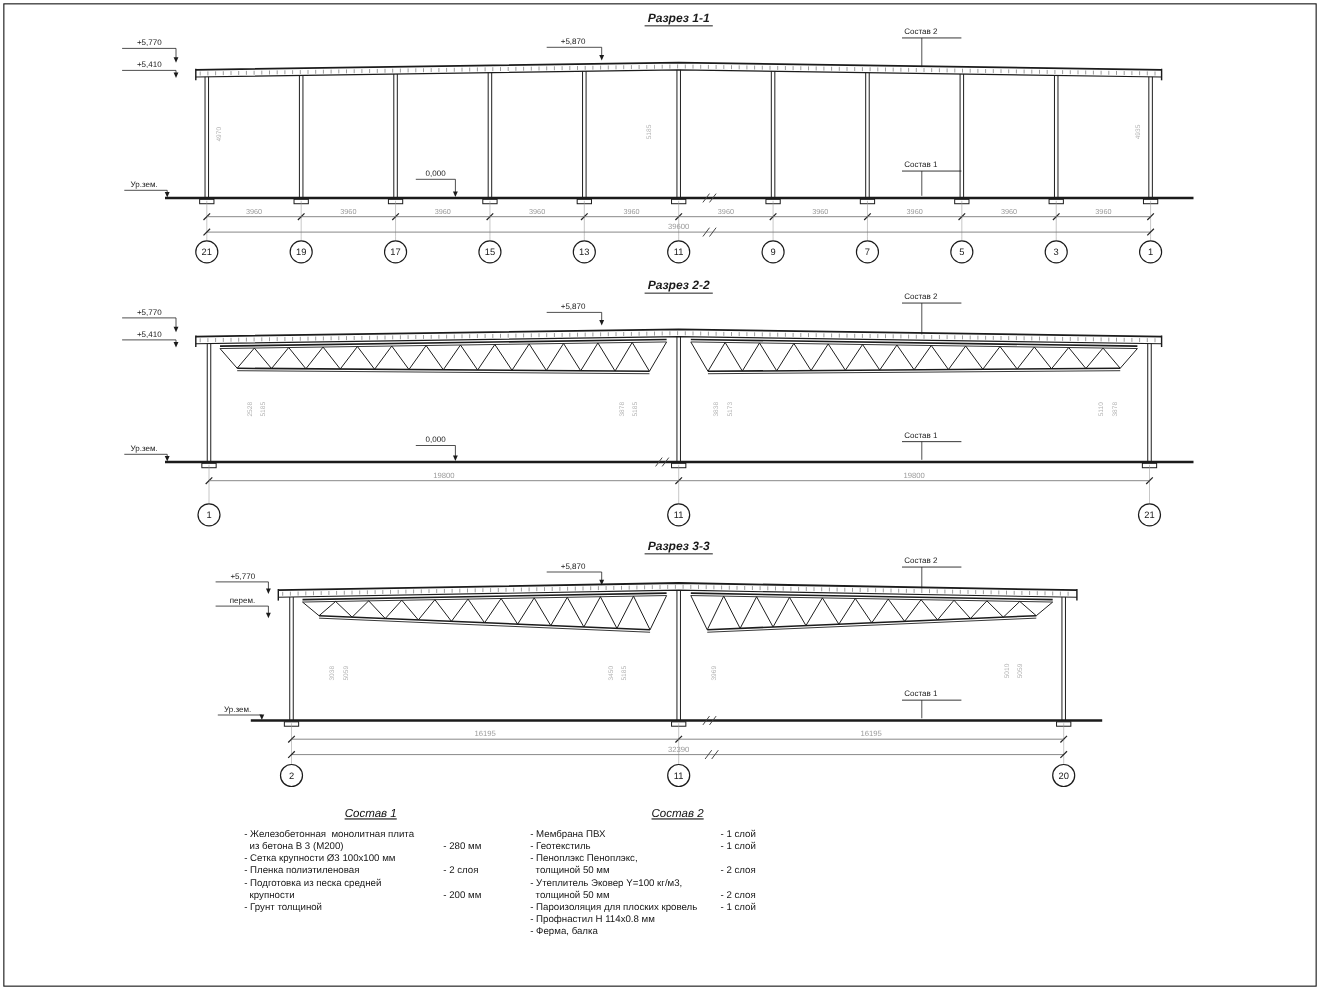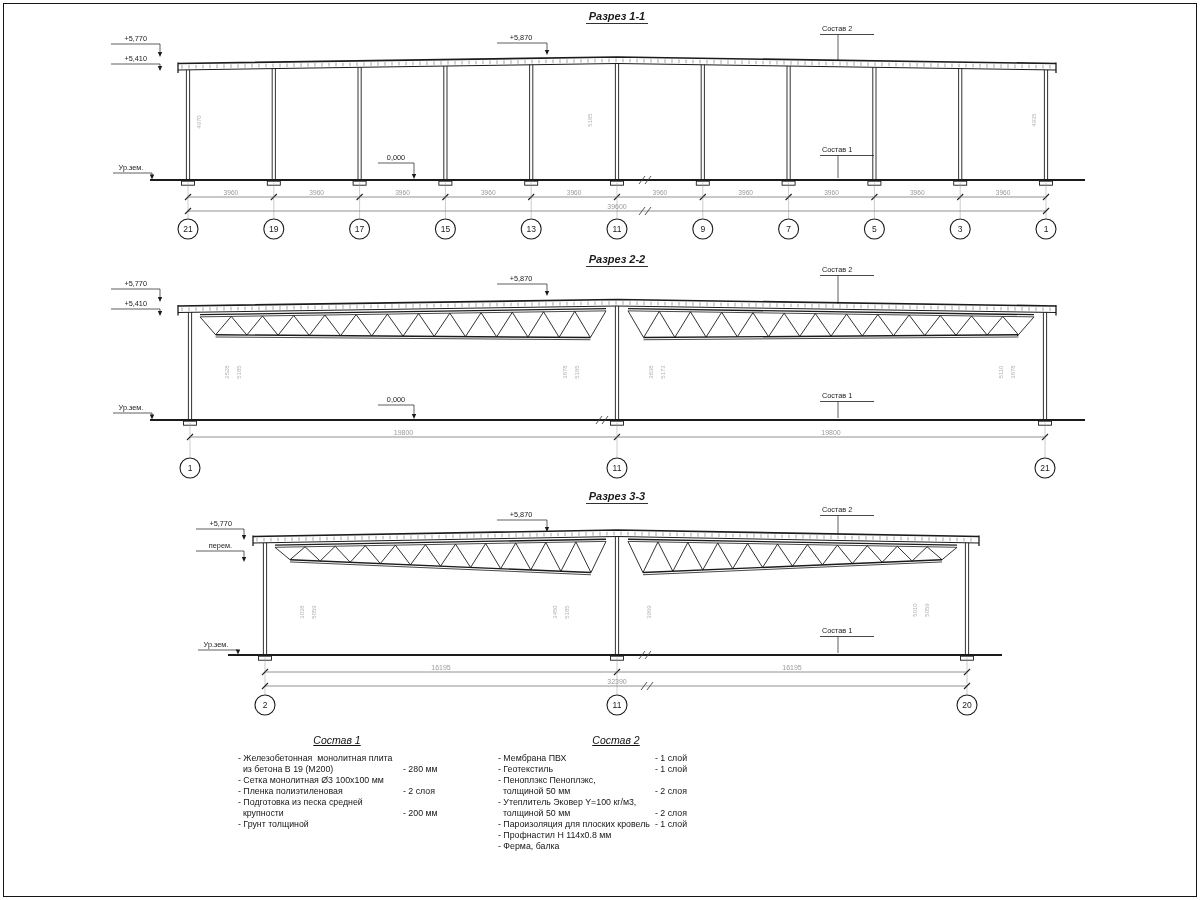--- a/index.html
+++ b/index.html
@@ -6,21 +6,21 @@
   html,body { width:1200px; height:900px; background:#ffffff; overflow:hidden;
               font-family:"Liberation Sans", sans-serif; }
   #sheet { position:absolute; inset:0; width:1200px; height:900px; }
   #frame { position:absolute; inset:3px; border:1.5px solid #141414; }
   svg#drawing { position:absolute; left:0; top:0; }
   svg text { font-family:"Liberation Sans", sans-serif; }
   .legend { position:absolute; color:#161616; }
   .legend-title { font-style:italic; text-decoration:underline; font-size:10.5px;
                   text-align:center; margin-bottom:7px; color:#111; }
   .lrow { position:relative; height:11px; font-size:8.8px; white-space:pre; }
-  .ltext { position:absolute; left:16px; top:0; }
+  .ltext { position:absolute; left:0; top:0; }
   .lval  { position:absolute; top:0; }
   #legend-0 { left:222px; top:734px; width:230px; }
   #legend-1 { left:482px; top:734px; width:268px; }
   #legend-0 .lval { left:181px; }
   #legend-1 .lval { left:173px; }
 </style>
 </head>
 <body>
 
 <div id="sheet">
@@ -868,22 +868,22 @@
         <text x="651" y="612" font-size="6" fill="#b3b3b3" text-anchor="middle" transform="rotate(-90 651 612)">3969</text>
         <text x="917" y="610" font-size="6" fill="#b3b3b3" text-anchor="middle" transform="rotate(-90 917 610)">5010</text>
         <text x="929" y="610" font-size="6" fill="#b3b3b3" text-anchor="middle" transform="rotate(-90 929 610)">5059</text>
       </g>
     </svg>
 
   <div class="legend" id="legend-0">
     <div class="legend-title">Состав 1</div>
     <div id="legend-rows-0">
         <div class="lrow"><span class="ltext">- Железобетонная  монолитная плита</span><span class="lval"></span></div>
-        <div class="lrow"><span class="ltext">  из бетона В 19 (М200)</span><span class="lval">- 280 мм</span></div>
-        <div class="lrow"><span class="ltext">- Сетка монолитная Ø3 100х100 мм</span><span class="lval"></span></div>
+        <div class="lrow"><span class="ltext">  из бетона В 3 (М200)</span><span class="lval">- 280 мм</span></div>
+        <div class="lrow"><span class="ltext">- Сетка крупности Ø3 100х100 мм</span><span class="lval"></span></div>
         <div class="lrow"><span class="ltext">- Пленка полиэтиленовая</span><span class="lval">- 2 слоя</span></div>
         <div class="lrow"><span class="ltext">- Подготовка из песка средней</span><span class="lval"></span></div>
         <div class="lrow"><span class="ltext">  крупности</span><span class="lval">- 200 мм</span></div>
         <div class="lrow"><span class="ltext">- Грунт толщиной</span><span class="lval"></span></div>
       </div>
   </div>
   <div class="legend" id="legend-1">
     <div class="legend-title">Состав 2</div>
     <div id="legend-rows-1">
         <div class="lrow"><span class="ltext">- Мембрана ПВХ</span><span class="lval">- 1 слой</span></div>

